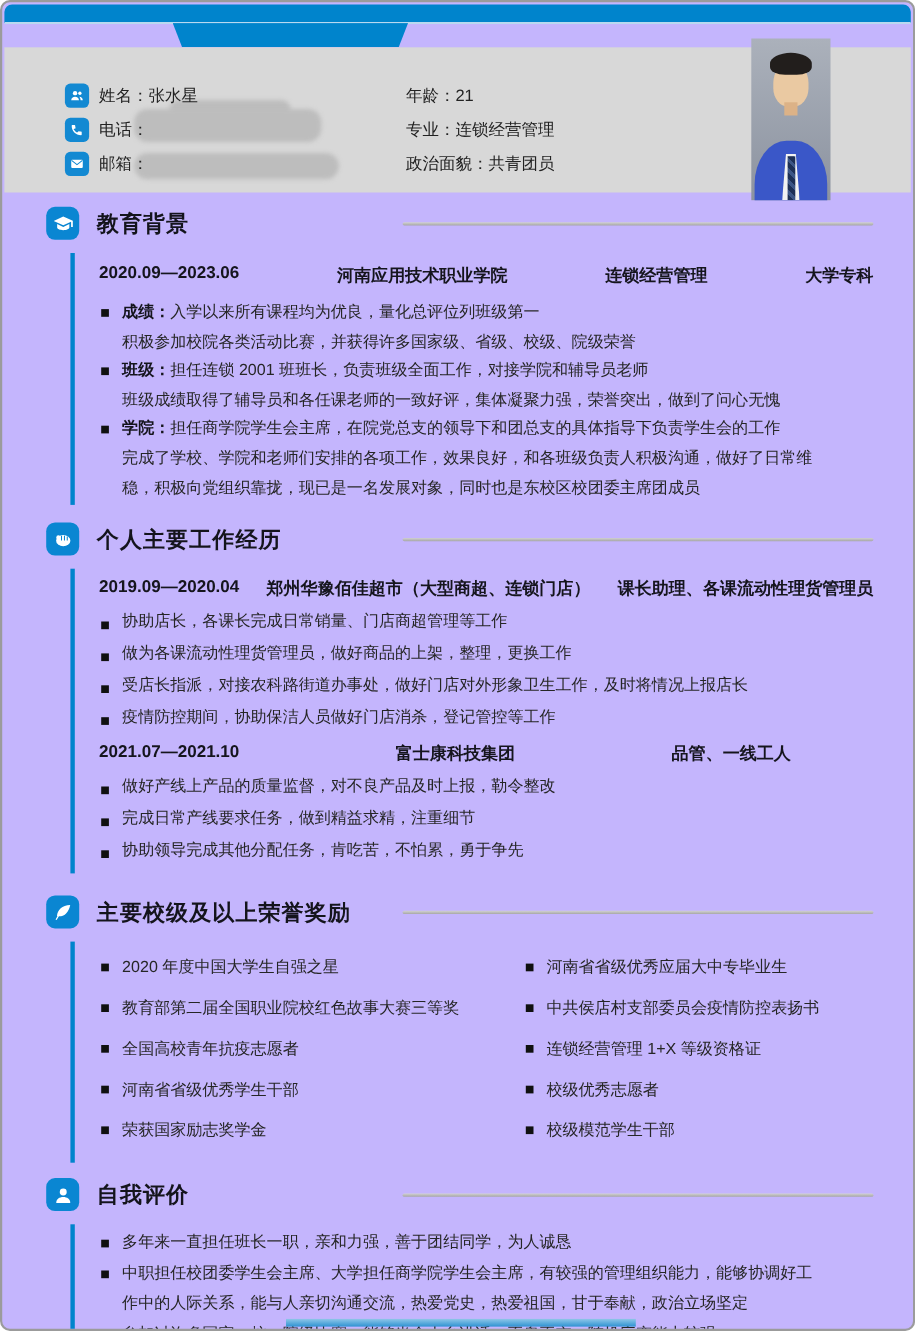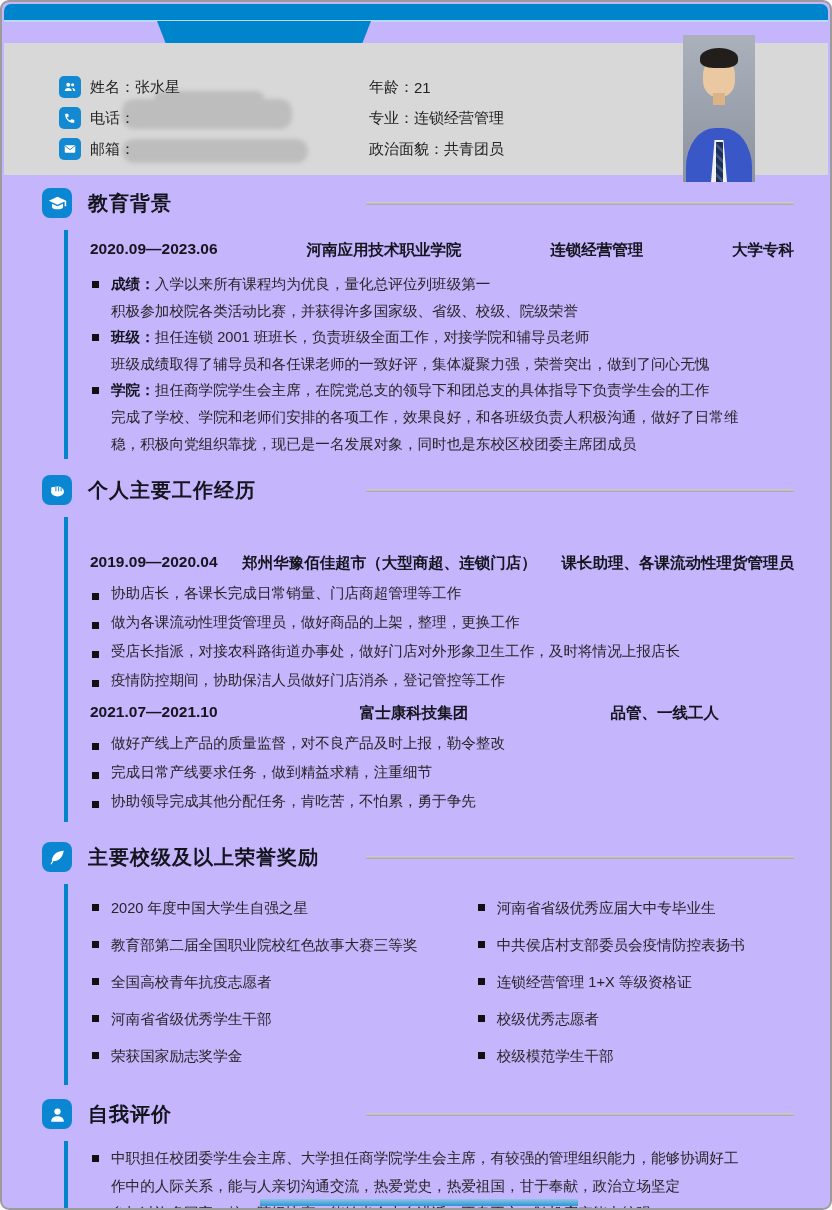--- a/index.html
+++ b/index.html
@@ -47,21 +47,21 @@
   .sec-line{margin-left:auto;width:428px;height:3px;background:linear-gradient(#d2d2d2,#a6a6a6);border-radius:2px;}
   .sec-body{margin-left:22px;border-left:4px solid #0084cc;padding-left:22px;margin-top:12px;padding-top:4px;padding-bottom:2px;}
   .blt{position:relative;padding-left:21px;font-size:14.6px;color:#262626;}
   .blt::before{content:"";position:absolute;left:2px;top:10px;width:7px;height:7px;background:#101010;}
   .b-label{font-weight:bold;color:#15151d;text-align:right;}
   
   .edu-detail{display:flex;justify-content:space-between;font-weight:bold;font-size:15.5px;color:#15151d;padding-top:6px;}
   .edu-bullets{margin-top:10px;}
   .edu-bullets .blt{line-height:26.6px;}
   
-  .job-row{display:flex;justify-content:space-between;font-weight:bold;font-size:15.5px;color:#15151d;padding-top:4px;margin-top:28px;}
+  .job-row{display:flex;justify-content:space-between;font-weight:bold;font-size:15.5px;color:#15151d;padding-top:4px;}
   .job-row.second{padding-right:75px;margin-top:4px;}
   .work-bullets .blt{line-height:20px;margin:9px 0;}
   
   .honor-cols{display:flex;margin-top:10px;gap:12px;}
   .honor-col{width:50%;}
   .honor-col.right{padding-left:28px;box-sizing:border-box;}
   .honor-col .blt{line-height:20px;margin-bottom:17px;}
   .honor-col .blt::before{top:6px;}
   
   .self-bullets .blt{line-height:27.5px;}
@@ -256,20 +256,23 @@
               <circle cx="12" cy="8.3" r="4"></circle>
               <path d="M4 20.5c0-4 3.6-6.4 8-6.4s8 2.4 8 6.4v.5H4z"></path>
             </svg>
         </span>
         <h2 class="sec-title">自我评价</h2>
         <div class="sec-line"></div>
       </div>
       <div class="sec-body">
         <div class="self-bullets">
           <div class="blt">
+            <span>多年来一直担任班长一职，亲和力强，善于团结同学，为人诚恳</span>
+          </div>
+          <div class="blt">
             <span>中职担任校团委学生会主席、大学担任商学院学生会主席，有较强的管理组织能力，能够协调好工</span>
             <div class="cont">作中的人际关系，能与人亲切沟通交流，热爱党史，热爱祖国，甘于奉献，政治立场坚定</div>
           </div>
           <div class="blt">
             <span>参加过许多国家、校、院级比赛，能够当众上台讲话，不卑不亢，随机应变能力较强</span>
           </div>
         </div>
       </div>
     </div>
 

